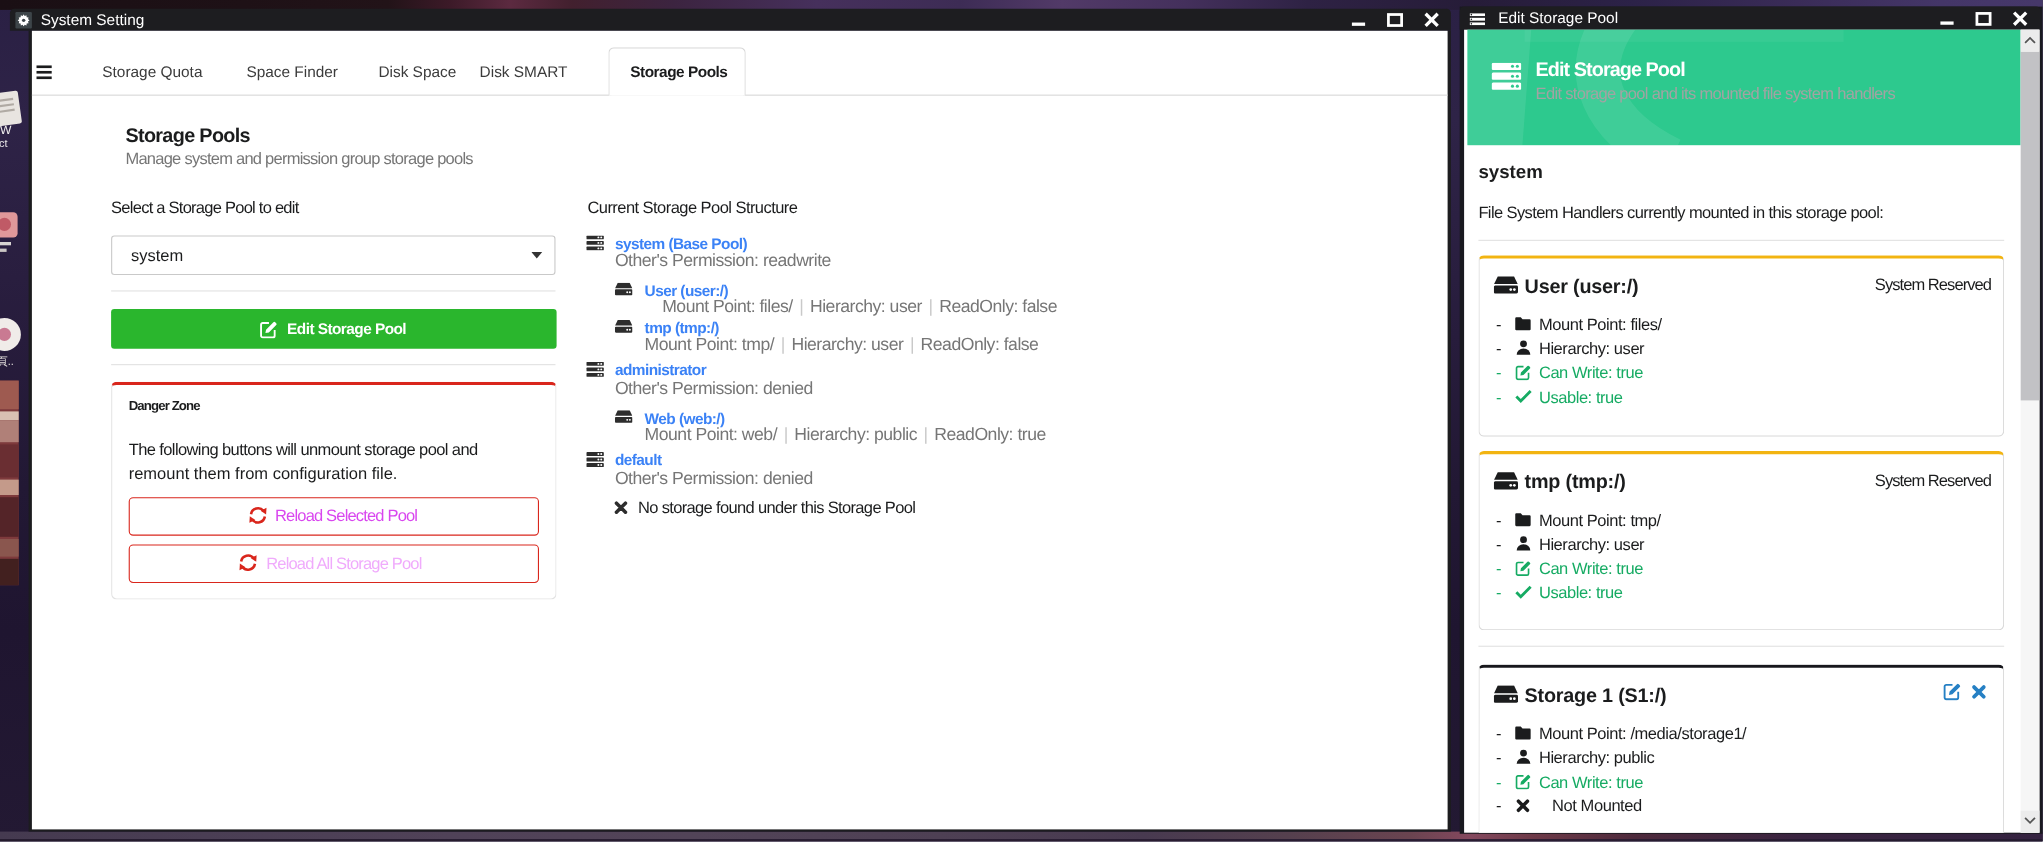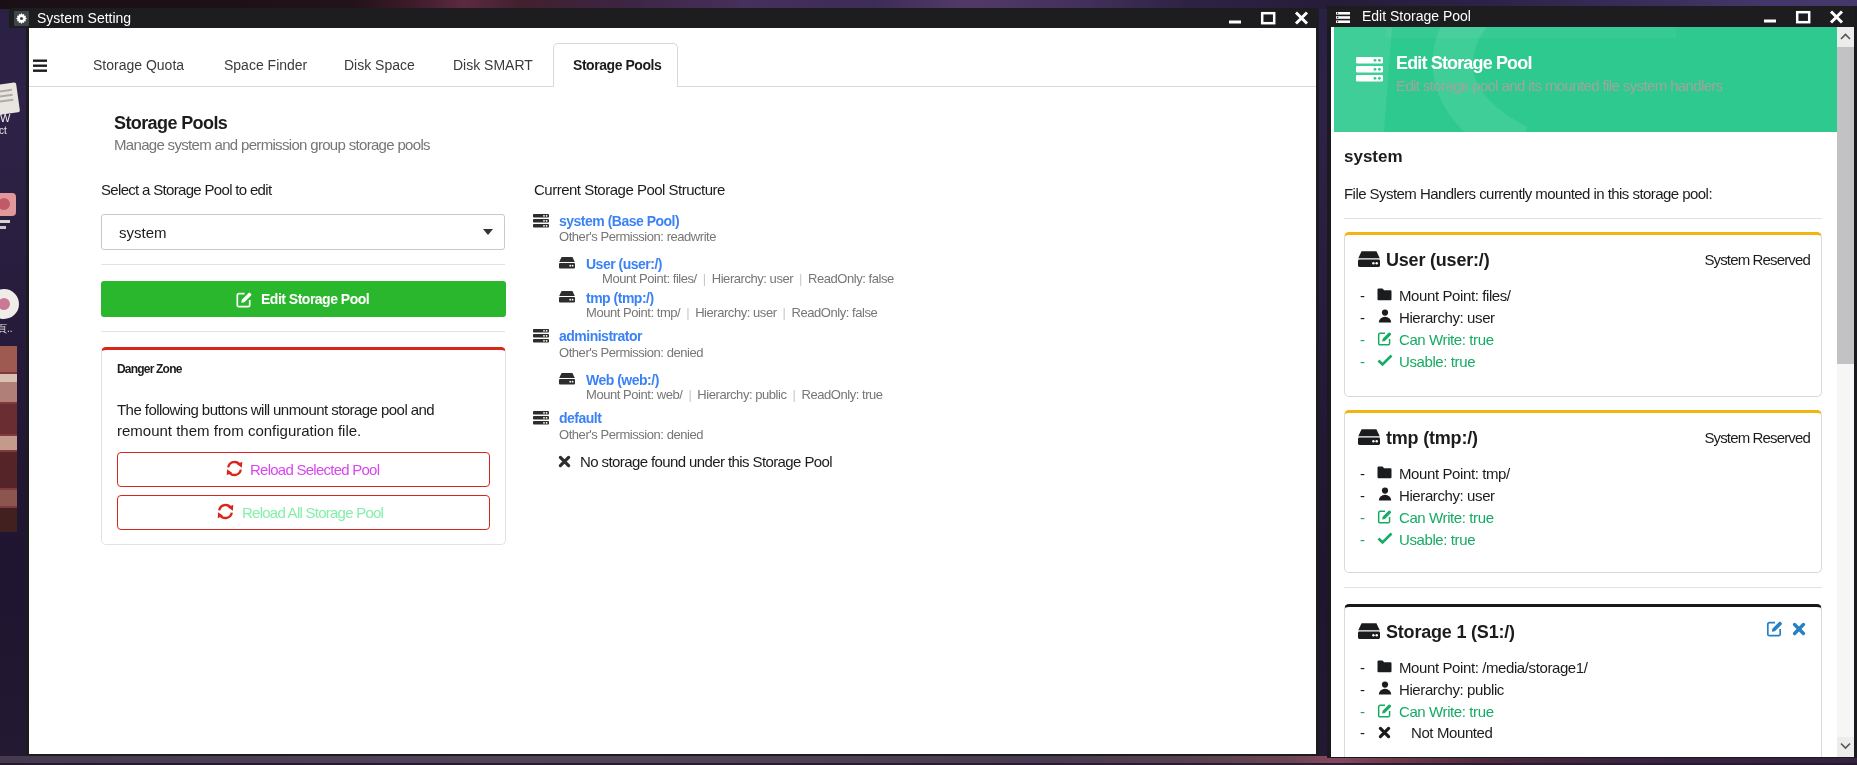--- a/index.html
+++ b/index.html
@@ -30,21 +30,21 @@
   
   #sel{left:101px;top:214px;width:404px;height:36px;border:1px solid #c9c9c9;border-radius:3px;box-sizing:border-box;background:#fff;}
   #hr1{left:101px;top:264px;width:404px;height:1px;background:#e2e2e2;}
   #btnEdit{left:101px;top:281px;width:405px;height:36px;background:#2ab62d;border-radius:3px;}
   #hr2{left:101px;top:331px;width:404px;height:1px;background:#e2e2e2;}
   
   #danger{left:101px;top:347px;width:405px;height:198px;border:1px solid #e2e2e2;border-top:3px solid #d9261c;border-radius:5px;box-sizing:border-box;background:#fff;}
   .rbtn{left:117px;width:373px;height:35px;border:1px solid #d9261c;border-radius:4px;box-sizing:border-box;background:#fff;color:#d9261c;font-size:15px;}
   
   .t-title{font-size:14px;font-weight:bold;color:#3b82f6;letter-spacing:-0.5px;}
-  .t-sub{font-size:13px;color:#767676;letter-spacing:-0.45px;text-align:right;}
+  .t-sub{font-size:16px;color:#767676;letter-spacing:-0.45px;text-align:right;}
   .sep{color:#c9c9c9;padding:0 6px;}
   
   #w2frame{left:1327px;top:6px;width:530px;height:752px;background:#191920;}
   #w2bar{left:1327px;top:6px;width:528px;height:21px;background:#1d1d20;border-radius:4px 4px 0 0;}
   #w2title{left:1362px;top:6px;height:21px;line-height:21px;color:#fff;font-size:14px;}
   #w2content{left:1331px;top:27px;width:523px;height:730px;background:#fff;overflow:hidden;}
   #banner{left:1334px;top:27px;width:503px;height:105px;background:#2dc98e;overflow:hidden;}
   .card{left:1344px;width:478px;background:#fff;border:1px solid #d9d9d9;border-radius:5px;box-sizing:border-box;}
   .cardY{border-top:3px solid #f2b411;}
   .cardB{border-top:3px solid #17171c;}
@@ -114,21 +114,21 @@
 <div class="abs" id="tabActive"></div>
 
 <svg class="abs" style="left:33px;top:59px" width="16" height="14">
     <rect x="0" y="0.5" width="14" height="2.4" fill="#1b1c1d"></rect>
     <rect x="0" y="5.5" width="14" height="2.4" fill="#1b1c1d"></rect>
     <rect x="0" y="10.5" width="14" height="2.4" fill="#1b1c1d"></rect>
   </svg>
 <div class="abs tab" style="left:93px;">Storage Quota</div>
 <div class="abs tab" style="left:224px;">Space Finder</div>
 <div class="abs tab" style="left:344px;">Disk Space</div>
-<div class="abs tab" style="left:453px;">Disk SMART</div>
+<div class="abs tab" style="left:436px;">Disk SMART</div>
 <div class="abs tab" style="left:573px;font-weight:bold;color:#1b1c1d;letter-spacing:-0.45px;">Storage Pools</div>
 
 <h1 class="abs sp">Storage Pools</h1>
 <div class="abs" style="left:114px;top:136px;font-size:15px;color:#767676;letter-spacing:-0.68px;">Manage system and permission group storage pools</div>
 <div class="abs" style="left:101px;top:181px;font-size:15px;color:#1b1c1d;letter-spacing:-0.68px;">Select a Storage Pool to edit</div>
 
 <div class="abs" id="sel"></div>
 <div class="abs" style="left:119px;top:224px;font-size:15px;color:#1b1c1d;">system</div>
 <svg class="abs" style="left:483px;top:229px" width="12" height="7">
     <path d="M0 0 L10 0 L5 6 Z" fill="#333"></path>
@@ -158,21 +158,21 @@
 <div class="abs" style="left:250px;top:461px;font-size:15px;color:#d946ef;letter-spacing:-0.75px;">Reload Selected Pool</div>
 <div class="abs rbtn" style="top:495px;"></div>
 <svg class="abs" style="left:217px;top:503px" width="17" height="17" viewBox="0 0 16 16">
   <g stroke="#d9261c" stroke-width="2.2" fill="none">
    <path d="M13.9 9.0 A6 6 0 0 1 3.1 11.6"></path>
    <path d="M2.1 7.0 A6 6 0 0 1 12.9 4.4"></path>
   </g>
   <polygon points="15.3,1.6 15.0,7.3 10.3,4.1" fill="#d9261c"></polygon>
   <polygon points="0.7,14.4 1.0,8.7 5.7,11.9" fill="#d9261c"></polygon>
 </svg>
-<div class="abs" style="left:242px;top:504px;font-size:15px;color:#86efac;letter-spacing:-0.75px;">Reload All Storage Pool</div>
+<div class="abs" style="left:242px;top:504px;font-size:15px;color:#f0abfc;letter-spacing:-0.75px;">Reload All Storage Pool</div>
 
 <div class="abs" style="left:534px;top:181px;font-size:15px;color:#1b1c1d;letter-spacing:-0.5px;">Current Storage Pool Structure</div>
 
 <svg class="abs" style="left:533px;top:214px" width="16" height="14" viewBox="0 0 16 14">
   <g fill="#2d2d2d">
       <rect x="0" y="0" width="16" height="3.6" rx="0.8"></rect>
       <rect x="0" y="5" width="16" height="3.6" rx="0.8"></rect>
       <rect x="0" y="10" width="16" height="3.6" rx="0.8"></rect>
     </g>
   <g fill="#fff">

